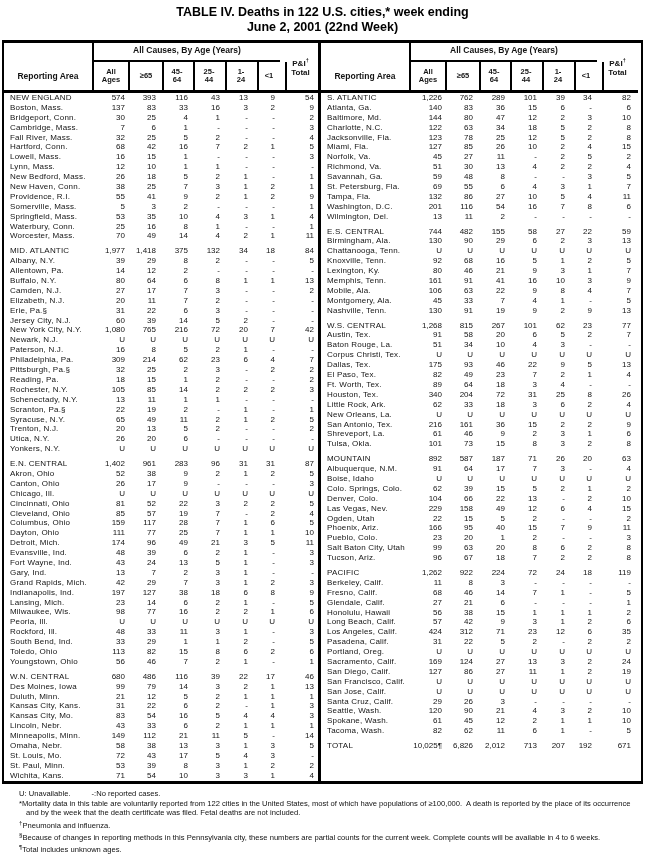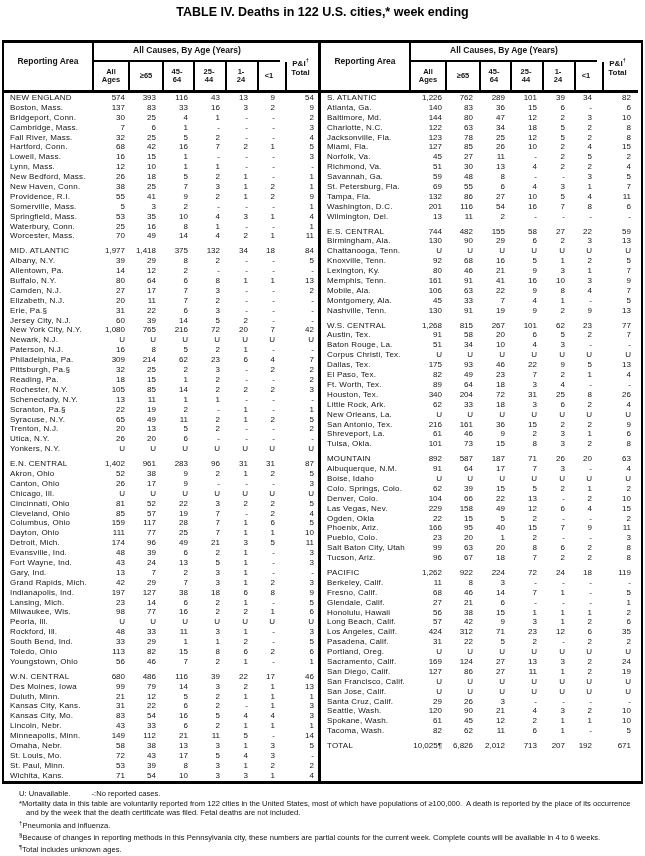--- a/index.html
+++ b/index.html
@@ -14,21 +14,21 @@
                  box-sizing:border-box; border:2px solid #000;
                  border-top-width:3px; border-bottom-width:3px; overflow:hidden; }
   .table-inner { display:flex; height:100%; }
   .half { width:317px; box-sizing:border-box; overflow:hidden; }
   .half.left { border-right:3px solid #000; }
 
   .thead { display:grid; grid-template-columns:90px 36px 31px 32px 32px 28px 27px 41px;
            grid-template-rows:19px 28px; border-bottom:3px solid #000; box-sizing:border-box; }
   .h-area { grid-column:1; grid-row:1/3; border-right:2px solid #000; box-sizing:border-box;
             display:flex; align-items:flex-end; justify-content:center;
-            font-weight:bold; font-size:8.5px; padding-bottom:24px; }
+            font-weight:bold; font-size:8.5px; padding-bottom:9px; }
   .h-group-label { grid-column:2/8; grid-row:1; border-bottom:2px solid #000; box-sizing:border-box;
             display:flex; align-items:flex-end; justify-content:center;
             font-weight:bold; font-size:8.5px; padding-bottom:5px; }
   .h-age { grid-row:2; border-right:2px solid #000; box-sizing:border-box;
            display:flex; align-items:center; justify-content:center; text-align:center;
            font-weight:bold; font-size:7.5px; line-height:8.5px; padding:0 16px; }
   .h-pi { grid-column:8; grid-row:1/3; display:flex; align-items:center; justify-content:center;
           text-align:center; font-weight:bold; font-size:8px; line-height:9px; }
   .h-pi sup { font-size:5.5px; }
 
@@ -46,20 +46,21 @@
   .fn { padding-left:22px; text-indent:-7px; white-space:pre-wrap; }
   .fnm { font-size:6.2px; vertical-align:2.5px; }
 </style>
 </head>
 <body>
 
 <div class="page">
 
   <div class="title">
     <div>TABLE IV. Deaths in 122 U.S. cities,* week ending</div>
+    <div>June 2, 2001 (22nd Week)</div>
   </div>
 
   <div class="table-outer">
     <div class="table-inner">
 
       <div class="half left">
         <div class="thead">
           <div class="h-area">Reporting Area</div>
           <div class="h-group-label">All Causes, By Age (Years)</div>
           <div class="h-age" style="grid-column: 2;">All Ages</div>
@@ -1183,21 +1184,21 @@
               <div class="c area">Las Vegas, Nev.</div>
               <div class="c num">229</div>
               <div class="c num">158</div>
               <div class="c num">49</div>
               <div class="c num">12</div>
               <div class="c num">6</div>
               <div class="c num">4</div>
               <div class="c num">15</div>
             </div>
             <div class="drow">
-              <div class="c area">Ogden, Okla</div>
+              <div class="c area">Ogden, Utah</div>
               <div class="c num">22</div>
               <div class="c num">15</div>
               <div class="c num">5</div>
               <div class="c num">2</div>
               <div class="c num">-</div>
               <div class="c num">-</div>
               <div class="c num">2</div>
             </div>
             <div class="drow">
               <div class="c area">Phoenix, Ariz.</div>

